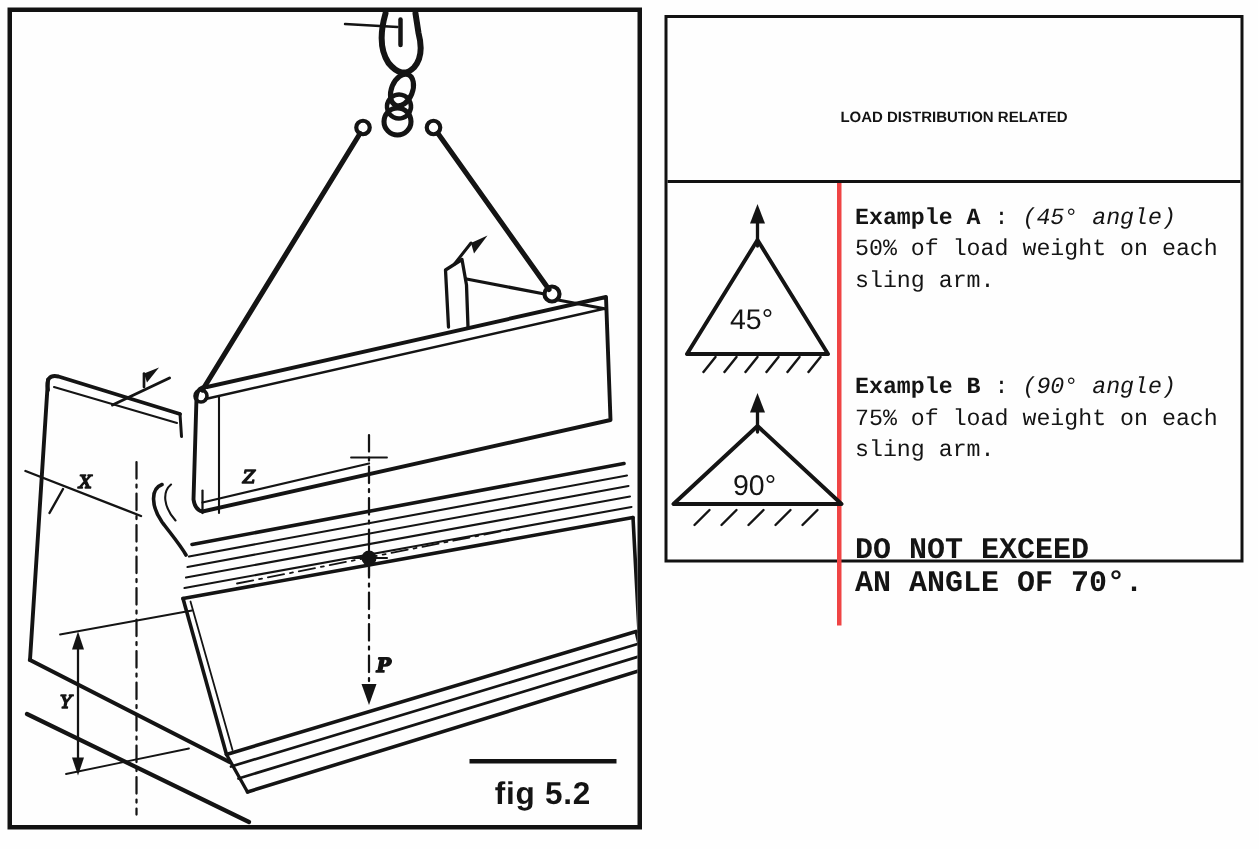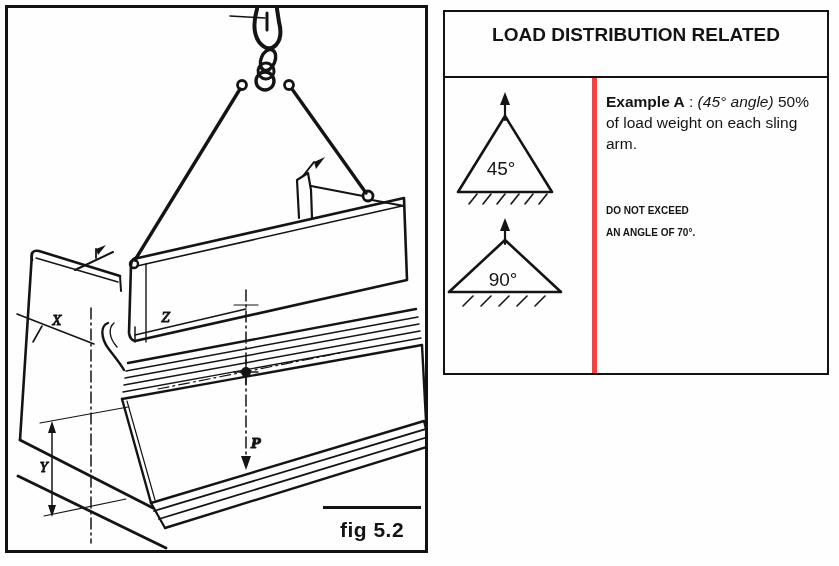--- a/index.html
+++ b/index.html
@@ -7,42 +7,42 @@
     position:relative;width:839px;height:566px;background:#fefefe;
     font-family:"Liberation Sans",sans-serif;color:#141414;overflow:hidden;
   }
   
   .figure-frame{
     position:absolute;left:5px;top:5px;width:423px;height:548px;
     border:3px solid #121212;box-sizing:border-box;background:#fefefe;
   }
   .drawing{position:absolute;left:0;top:0;}
   .fig-caption-box{
-    position:absolute;right:4px;bottom:0;width:98px;height:44px;
+    position:absolute;right:14px;bottom:0;width:98px;height:44px;
     border-top:3px solid #121212;box-sizing:border-box;
     display:flex;align-items:center;justify-content:center;background:#fefefe;
   }
   .fig-caption-box span{font-weight:bold;font-size:21px;letter-spacing:0.5px;}
   
   .info-box{
     position:absolute;left:443px;top:10px;width:386px;height:365px;
     border:2px solid #121212;box-sizing:border-box;background:#fefefe;
   }
   .info-title{
     height:66px;border-bottom:2px solid #121212;box-sizing:border-box;
-    text-align:center;padding-top:13px;font-weight:bold;font-size:19px;line-height:20px;
+    text-align:center;padding-top:13px;font-weight:bold;font-size:10px;line-height:20px;margin-top:44px;
   }
   .info-body{display:flex;height:295px;}
-  .tri-col{width:152px;border-right:5px solid #ef4444;box-sizing:border-box;flex:none;text-decoration:underline;}
-  .text-col{flex:1;padding:13px 6px 0 9px;}
+  .tri-col{width:116px;border-right:3px solid #ef4444;box-sizing:border-box;flex:none;text-decoration:underline;}
+  .text-col{flex:1;padding:13px 6px 0 9px;font-family:Liberation Mono, monospace;}
   .example{margin:0;font-size:15.5px;line-height:21px;}
   .example .ex-name{font-weight:bold;}
   .example .ex-angle{font-style:italic;}
   .example-b{margin-top:50px;}
-  .warning{margin:46px 0 0 0;font-weight:bold;font-size:10px;line-height:22px;}
+  .warning{margin:46px 0 0 0;font-weight:bold;font-size:20px;line-height:22px;}
   .tri{display:block;}
   .tri-a{margin-top:8px;}
   .tri-b{margin-top:6px;}
   .tri text{font-size:19px;fill:#141414;font-family:"Liberation Sans",sans-serif;}
   .dim-label{font-family:"DejaVu Serif",serif;font-style:italic;font-size:12px;fill:#141414;}
   .dim-label-bold{font-family:"DejaVu Serif",serif;font-style:italic;font-weight:bold;font-size:13px;fill:#141414;}
 </style>
 </head>
 <body>
 
@@ -196,20 +196,21 @@
             <path d="M72,92 L82,82"></path>
               <path d="M90,92 L100,82"></path>
           </g>
           <text x="58" y="72" text-anchor="middle" stroke="none">90°</text>
         </svg>
       </div>
 
       <div class="text-col">
         <p class="example example-a"><span class="ex-name">Example A</span><span> : </span><span class="ex-angle">(45° angle)</span><span> 50% of load weight on each sling arm.</span></p>
 
+        <p class="example example-b"><span class="ex-name">Example B</span><span> : </span><span class="ex-angle">(90° angle)</span><span> 75% of load weight on each sling arm.</span></p>
 
         <p class="warning">
           <span>DO NOT EXCEED</span><br>
           <span>AN ANGLE OF 70°.</span>
         </p>
       </div>
     </div>
   </div>
 </div>
 

